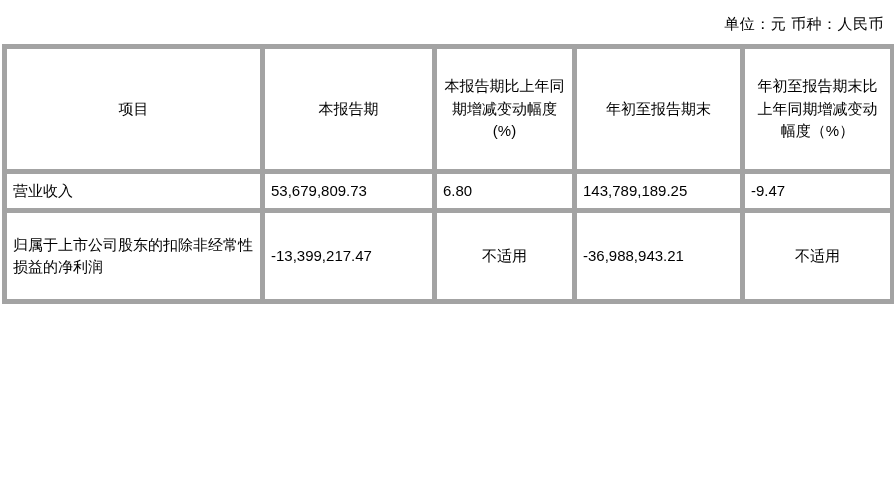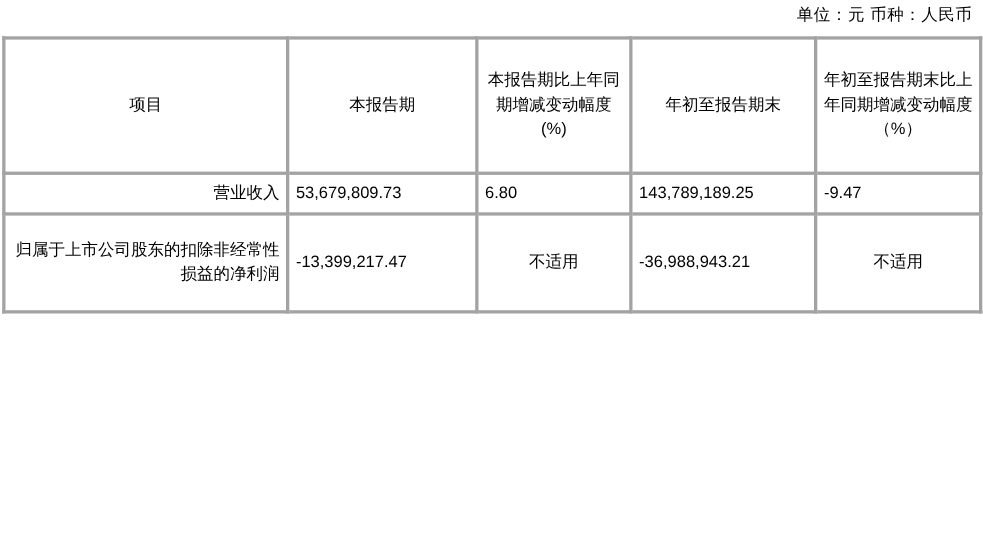--- a/index.html
+++ b/index.html
@@ -16,50 +16,50 @@
   }
   .page {
     width: 894px;
     height: 485px;
     box-sizing: border-box;
     position: relative;
   }
   .unit-line {
     text-align: right;
     font-size: 15px;
-    padding: 4px 10px 6px 0;
+    padding: 15px 10px 6px 0;
     letter-spacing: 0.5px;
     white-space: nowrap;
   }
   table.fin {
     border-collapse: collapse;
     width: 890px;
     margin: 4px 0 0 2px;
     table-layout: fixed;
   }
   table.fin th, table.fin td {
-    border: 3px solid #a3a3a3;
+    border: 5px solid #a3a3a3;
     font-size: 15px;
     font-weight: normal;
     padding: 4px 6px;
     vertical-align: middle;
     line-height: 1.5;
   }
   table.fin thead th {
     text-align: center;
     height: 112px;
   }
   .col-item   { width: 258px; }
   .col-cur    { width: 172px; }
   .col-curchg { width: 140px; }
   .col-ytd    { width: 168px; }
   .col-ytdchg { width: 150px; }
 
   td.label {
-    text-align: right;
+    text-align: left;
     border-radius: 15px;
   }
   td.num {
     padding-right: 8px;
   }
   td.na {
     text-align: center;
   }
   tbody tr.r-income td   { height: 26px; }
   tbody tr.r-net td      { height: 52px; }

